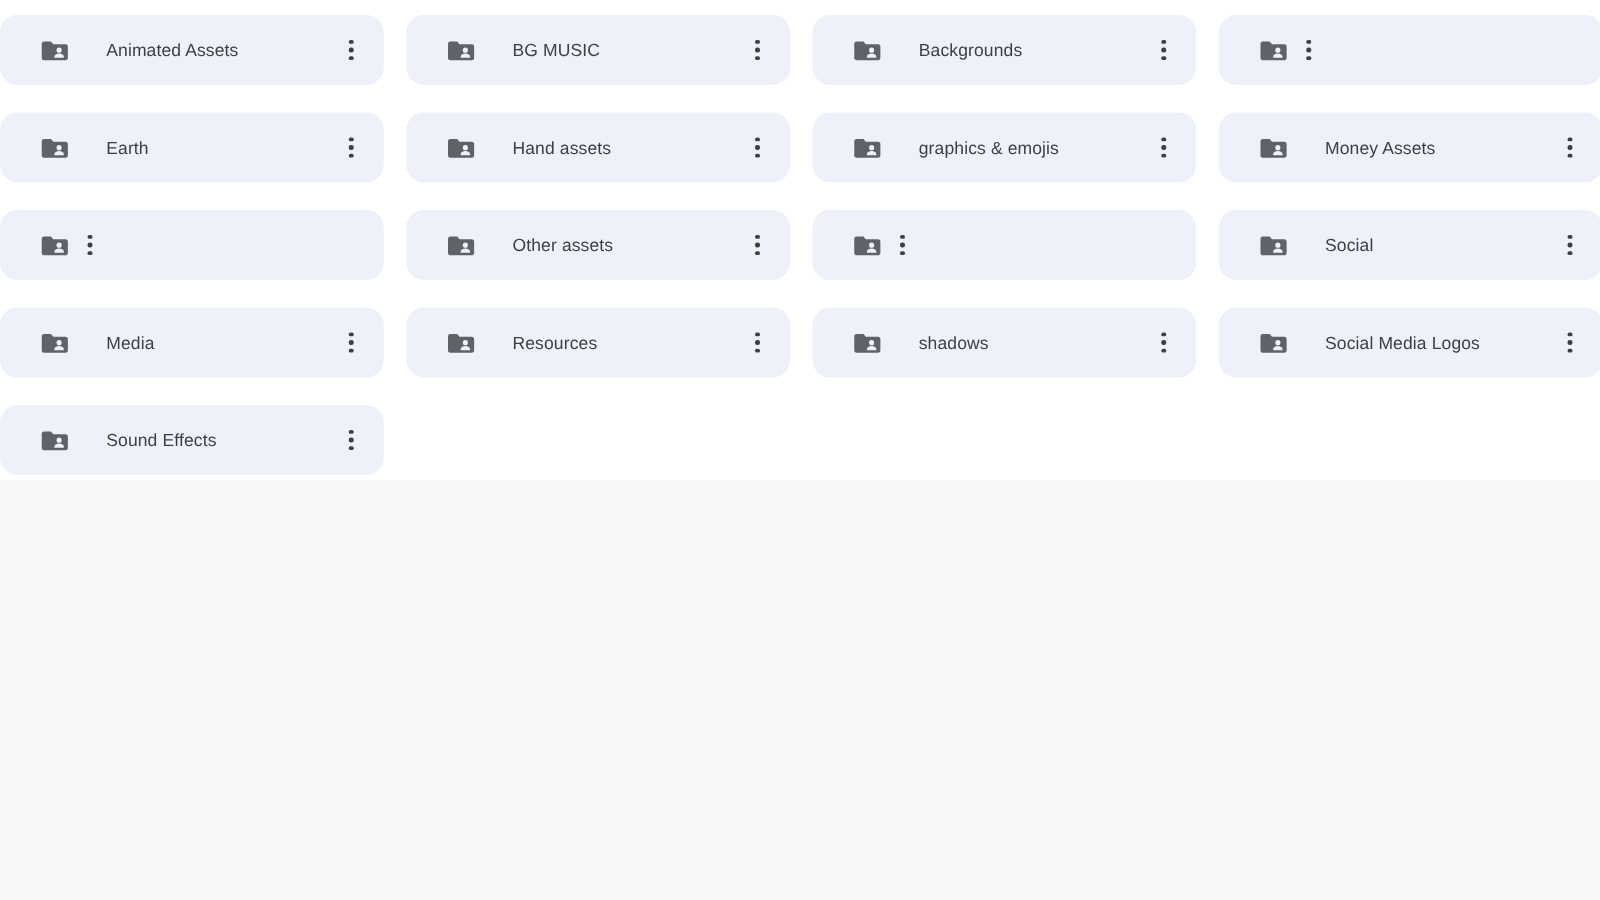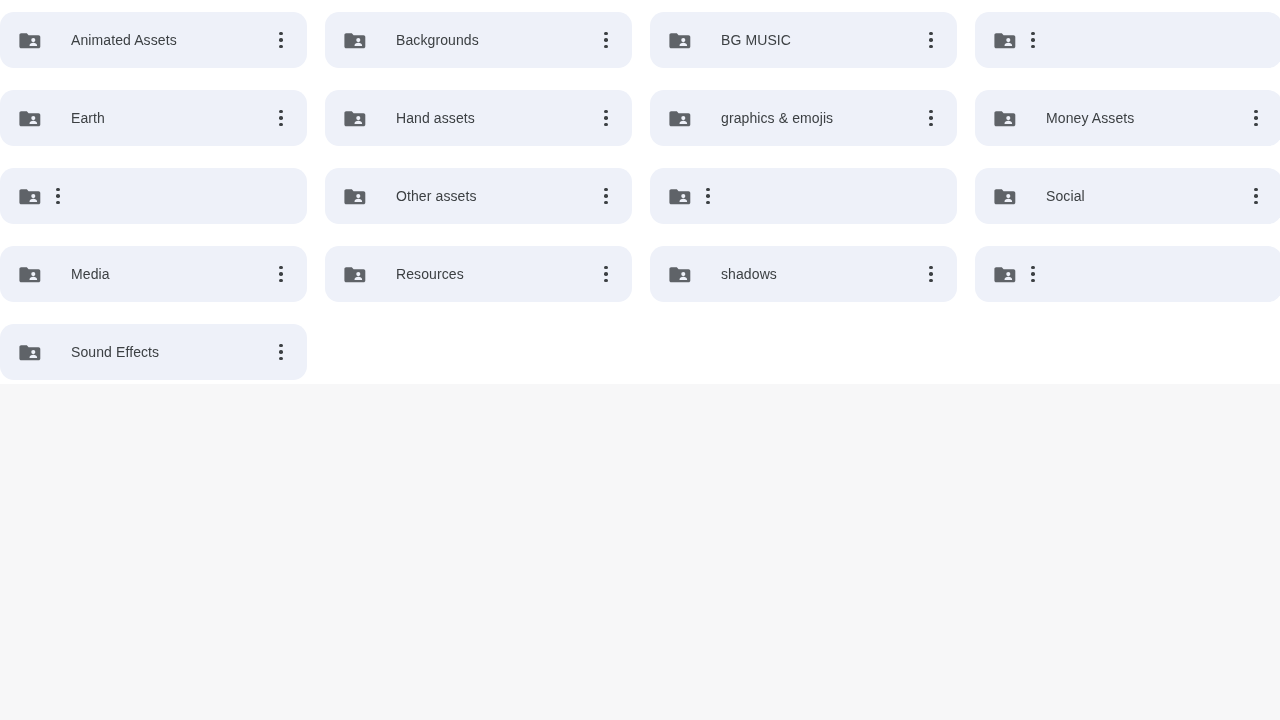--- a/index.html
+++ b/index.html
@@ -45,21 +45,21 @@
     column-gap: 18px;
     row-gap: 22px;
   }
 
   .folder-card {
     display: flex;
     align-items: center;
     height: 56px;
     background: #eef1f9;
     border-radius: 14px;
-    padding: 0 10px 0 18px;
+    padding: 0 10px 0 32px;
     cursor: pointer;
     user-select: none;
   }
 
   .folder-icon {
     flex: 0 0 auto;
     width: 24px;
     height: 24px;
     display: block;
     color: #5f6368;
@@ -136,56 +136,56 @@
   </div>
 
   <div class="folder-card">
     <span class="folder-icon">
       <svg viewBox="0 0 24 24" xmlns="http://www.w3.org/2000/svg" aria-hidden="true">
         <path fill="currentColor" d="M3.2 5.2h5.6l1.8 2.1h9.9c1 0 1.8.8 1.8 1.8v9.3c0 1-.8 1.8-1.8 1.8H3.2c-1 0-1.8-.8-1.8-1.8V7c0-1 .8-1.8 1.8-1.8z"></path>
         <circle cx="15.3" cy="12.1" r="2.05" fill="#eef1f9"></circle>
         <path fill="#eef1f9" d="M15.3 14.8c-2.05 0-3.75 1.1-3.75 2.45v.85h7.5v-.85c0-1.35-1.7-2.45-3.75-2.45z"></path>
       </svg>
     </span>
+    <span class="folder-name">BG MUSIC</span>
+    <button class="more-button" type="button" aria-label="More actions">
+      <span class="more-dots">
+        <span></span>
+              <span></span>
+              <span></span>
+      </span>
+    </button>
+  </div>
+
+  <div class="folder-card">
+    <span class="folder-icon">
+      <svg viewBox="0 0 24 24" xmlns="http://www.w3.org/2000/svg" aria-hidden="true">
+        <path fill="currentColor" d="M3.2 5.2h5.6l1.8 2.1h9.9c1 0 1.8.8 1.8 1.8v9.3c0 1-.8 1.8-1.8 1.8H3.2c-1 0-1.8-.8-1.8-1.8V7c0-1 .8-1.8 1.8-1.8z"></path>
+        <circle cx="15.3" cy="12.1" r="2.05" fill="#eef1f9"></circle>
+        <path fill="#eef1f9" d="M15.3 14.8c-2.05 0-3.75 1.1-3.75 2.45v.85h7.5v-.85c0-1.35-1.7-2.45-3.75-2.45z"></path>
+      </svg>
+    </span>
     <span class="folder-name">Backgrounds</span>
     <button class="more-button" type="button" aria-label="More actions">
       <span class="more-dots">
         <span></span>
               <span></span>
               <span></span>
       </span>
     </button>
   </div>
 
   <div class="folder-card">
     <span class="folder-icon">
       <svg viewBox="0 0 24 24" xmlns="http://www.w3.org/2000/svg" aria-hidden="true">
         <path fill="currentColor" d="M3.2 5.2h5.6l1.8 2.1h9.9c1 0 1.8.8 1.8 1.8v9.3c0 1-.8 1.8-1.8 1.8H3.2c-1 0-1.8-.8-1.8-1.8V7c0-1 .8-1.8 1.8-1.8z"></path>
         <circle cx="15.3" cy="12.1" r="2.05" fill="#eef1f9"></circle>
         <path fill="#eef1f9" d="M15.3 14.8c-2.05 0-3.75 1.1-3.75 2.45v.85h7.5v-.85c0-1.35-1.7-2.45-3.75-2.45z"></path>
       </svg>
     </span>
-    <span class="folder-name">BG MUSIC</span>
-    <button class="more-button" type="button" aria-label="More actions">
-      <span class="more-dots">
-        <span></span>
-              <span></span>
-              <span></span>
-      </span>
-    </button>
-  </div>
-
-  <div class="folder-card">
-    <span class="folder-icon">
-      <svg viewBox="0 0 24 24" xmlns="http://www.w3.org/2000/svg" aria-hidden="true">
-        <path fill="currentColor" d="M3.2 5.2h5.6l1.8 2.1h9.9c1 0 1.8.8 1.8 1.8v9.3c0 1-.8 1.8-1.8 1.8H3.2c-1 0-1.8-.8-1.8-1.8V7c0-1 .8-1.8 1.8-1.8z"></path>
-        <circle cx="15.3" cy="12.1" r="2.05" fill="#eef1f9"></circle>
-        <path fill="#eef1f9" d="M15.3 14.8c-2.05 0-3.75 1.1-3.75 2.45v.85h7.5v-.85c0-1.35-1.7-2.45-3.75-2.45z"></path>
-      </svg>
-    </span>
     <button class="more-button" type="button" aria-label="More actions">
       <span class="more-dots">
         <span></span>
               <span></span>
               <span></span>
       </span>
     </button>
   </div>
 
   <div class="folder-card">
@@ -385,20 +385,21 @@
   </div>
 
   <div class="folder-card">
     <span class="folder-icon">
       <svg viewBox="0 0 24 24" xmlns="http://www.w3.org/2000/svg" aria-hidden="true">
         <path fill="currentColor" d="M3.2 5.2h5.6l1.8 2.1h9.9c1 0 1.8.8 1.8 1.8v9.3c0 1-.8 1.8-1.8 1.8H3.2c-1 0-1.8-.8-1.8-1.8V7c0-1 .8-1.8 1.8-1.8z"></path>
         <circle cx="15.3" cy="12.1" r="2.05" fill="#eef1f9"></circle>
         <path fill="#eef1f9" d="M15.3 14.8c-2.05 0-3.75 1.1-3.75 2.45v.85h7.5v-.85c0-1.35-1.7-2.45-3.75-2.45z"></path>
       </svg>
     </span>
+    <span class="folder-name">Social Media Logos</span>
     <button class="more-button" type="button" aria-label="More actions">
       <span class="more-dots">
         <span></span>
               <span></span>
               <span></span>
       </span>
     </button>
   </div>
 
   <div class="folder-card">

